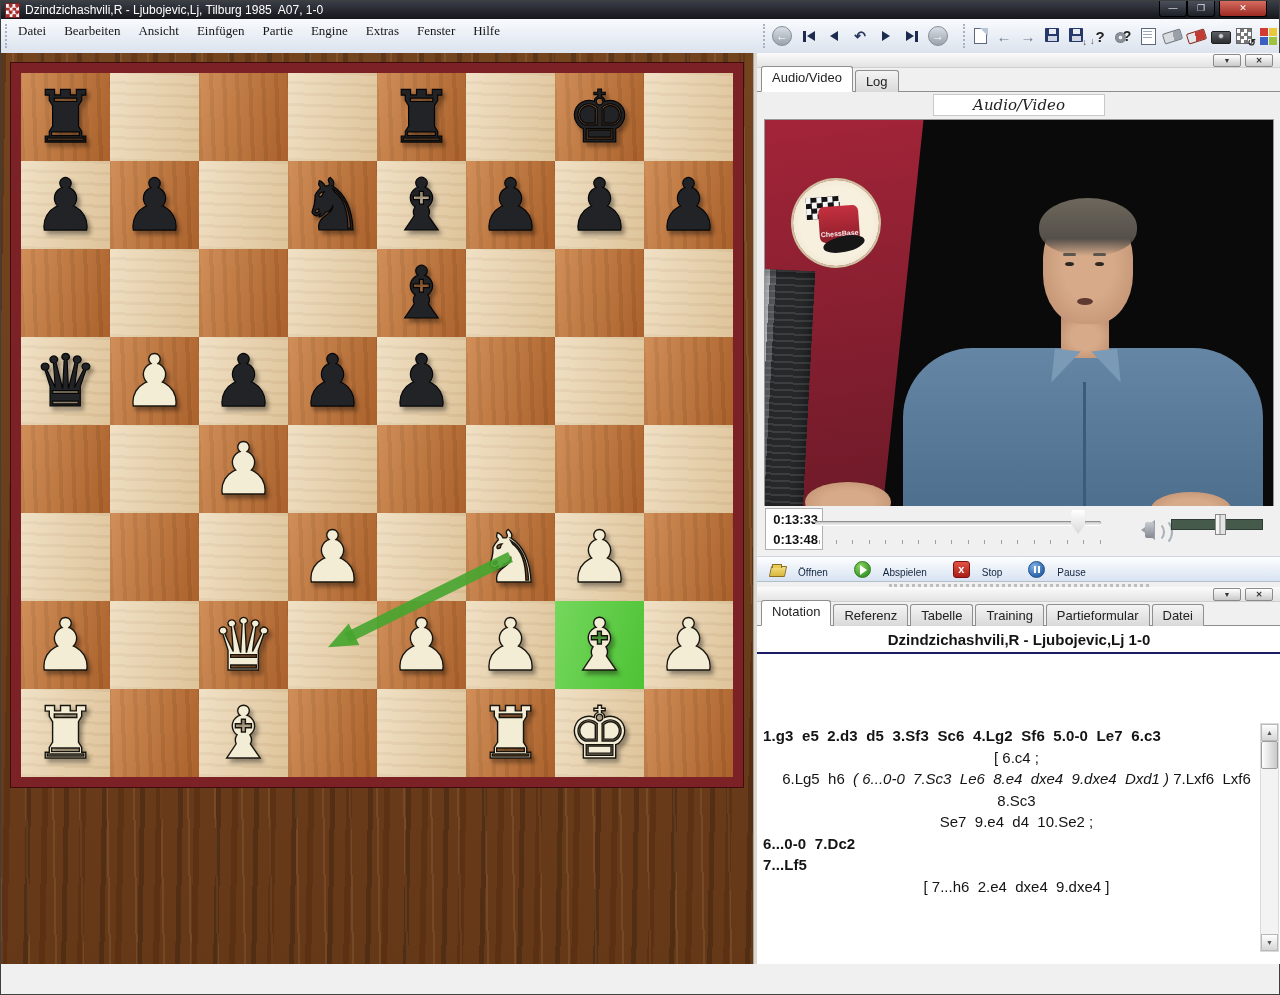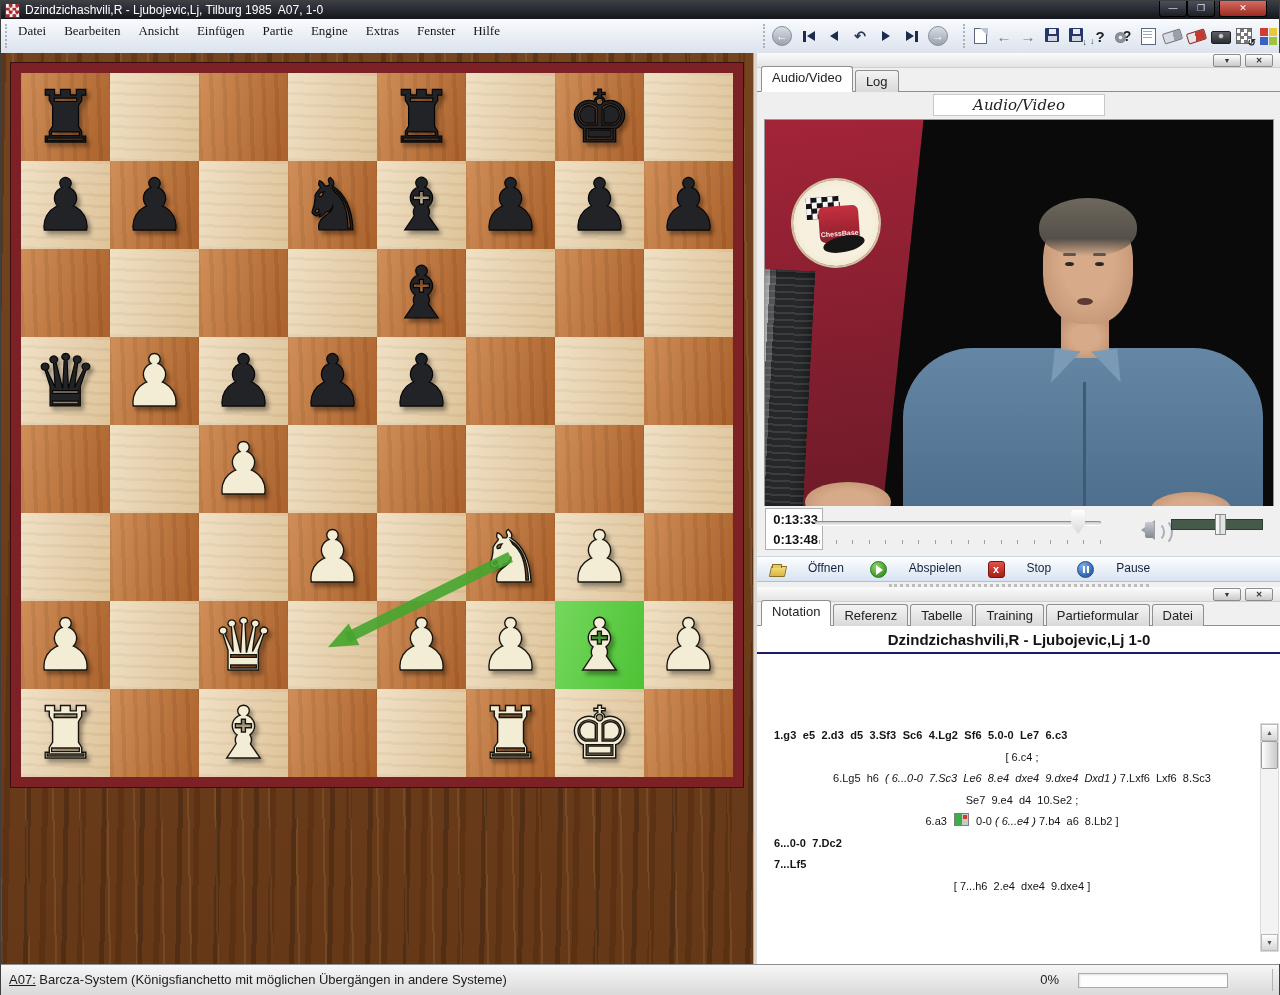--- a/index.html
+++ b/index.html
@@ -169,21 +169,21 @@
   #spk-body{position:absolute;left:16px;top:10px;width:9px;height:16px;background:linear-gradient(#c7ccd2,#84898f);border-radius:2px;}
   .wave{position:absolute;border:2px solid #aab0b8;border-left-color:transparent;border-top-color:transparent;
     border-bottom-color:transparent;border-radius:50%;}
   #wave1{left:18px;top:10px;width:14px;height:16px;} #wave2{left:20px;top:6px;width:20px;height:24px;}
   #volume{position:absolute;left:414px;top:13px;width:90px;height:9px;background:#465a4c;border:1px solid #2e3d33;}
   #vol-thumb{position:absolute;top:-6px;width:9px;height:19px;border:1px solid #888;
     background:linear-gradient(90deg,#f4f4f4 0 3px,#b9b9b9 3px 5px,#e3e3e3 5px);}
   #avbuttons{position:absolute;left:0;top:503px;width:100%;height:26px;
     background:linear-gradient(#fdfeff,#d8e3f2);border-top:1px solid #cdd4de;border-bottom:1px solid #b4bdca;
     display:flex;align-items:center;padding-left:12px;gap:26px;box-sizing:border-box;}
-  .avbtn{display:flex;align-items:flex-start;gap:22px;font-size:12px;color:#10233f;}
+  .avbtn{display:flex;align-items:flex-end;gap:12px;font-size:10px;color:#10233f;}
   .av-ic{position:relative;width:17px;height:17px;}
   .open-folder-icon::before{content:"";position:absolute;left:1px;top:5px;width:14px;height:9px;
     background:linear-gradient(#f3dd7a,#d8b83e);border:1px solid #8a7020;border-radius:1px;transform:skewX(-12deg);}
   .open-folder-icon::after{content:"";position:absolute;left:3px;top:3px;width:8px;height:3px;
     background:#e7cb58;border:1px solid #8a7020;border-bottom:none;}
   .play-icon::before{content:"";position:absolute;inset:0;border-radius:50%;
     background:radial-gradient(circle at 35% 30%,#8fd45f,#3e9a2d 70%);border:1px solid #2c7a1f;box-sizing:border-box;}
   .play-icon::after{content:"";position:absolute;left:6px;top:4px;width:0;height:0;
     border:5px solid transparent;border-left:7px solid #fff;}
   .stop-icon::before{content:"";position:absolute;inset:0;border-radius:3px;
@@ -197,21 +197,21 @@
   #splitter-dots{position:absolute;left:50%;top:531px;transform:translateX(-50%);width:260px;
     border-top:3px dotted #bdbdbd;}
 
   
   #notation{position:absolute;left:0;top:534px;width:100%;height:377px;background:#fff;}
   #game-title{margin-top:5px;text-align:center;font-size:15px;font-weight:bold;color:#141414;}
   #game-sub{text-align:center;font-size:14px;color:#141414;margin-top:2px;}
   #game-sub .eco{font-weight:bold;}
   #nav-hr{margin-top:4px;height:2px;background:#1c1c66;}
   #moves{position:absolute;left:0;top:136px;right:19px;bottom:12px;padding:2px 2px 0 6px;overflow:hidden;
-    font-size:11px;color:#141414;line-height:21.5px;margin-left:11px;}
+    font-size:15px;color:#141414;line-height:21.5px;}
   .mline{white-space:pre-wrap;}
   .mline.ind{padding-left:10px;text-align:center;}
   .seg-m{font-weight:bold;letter-spacing:.1px;}
   .seg-v{font-weight:normal;}
   .seg-i{font-style:italic;}
   .seg-h{font-style:italic;background:#000;color:#fff;padding:0 3px;}
   .media-icon{display:inline-block;width:13px;height:11px;border:1px solid #7e7e7e;vertical-align:-1px;
     background:linear-gradient(90deg,#3cae43 0 7px,#c9c9c9 7px);position:relative;margin:0 4px;}
   .media-icon::after{content:"";position:absolute;right:1px;top:1px;width:4px;height:4px;background:#d8372b;}
   #scrollbar{position:absolute;right:2px;top:136px;width:17px;bottom:12px;background:#f3f3f3;border:1px solid #dadada;}
@@ -560,35 +560,26 @@
           <div class="tab">Partieformular</div>
           <div class="tab">Datei</div>
         </div>
       <div id="game-title">Dzindzichashvili,R - Ljubojevic,Lj  1-0</div>
       <div id="nav-hr"></div>
       <div id="moves">
           <div class="mline"><span class="seg-m">1.g3  e5  2.d3  d5  3.Sf3  Sc6  4.Lg2  Sf6  5.0-0  Le7  6.c3</span></div>
           <div class="mline ind"><span class="seg-v">[ 6.c4 ;</span></div>
           <div class="mline ind"><span class="seg-v">6.Lg5  h6  </span><span class="seg-i">( 6...0-0  7.Sc3  Le6  8.e4  dxe4  9.dxe4  Dxd1 ) </span><span class="seg-v">7.Lxf6  Lxf6  8.Sc3</span></div>
           <div class="mline ind"><span class="seg-v">Se7  9.e4  d4  10.Se2 ;</span></div>
-          <div class="mline ind"><span class="seg-v">6.a3 </span><span class="media-icon"></span><span class="seg-v"> 0-0 </span><span class="seg-i">( 6...e4 ) </span><span class="seg-v">7.b4  a6  8.Lb2 ]</span></div>
           <div class="mline"><span class="seg-m">6...0-0  7.Dc2</span></div>
           <div class="mline"><span class="seg-m">7...Lf5</span></div>
           <div class="mline ind"><span class="seg-v">[ 7...h6  2.e4  dxe4  9.dxe4 ]</span></div>
         </div>
       <div id="scrollbar">
         <div class="sb-btn" id="sb-up">▲</div>
         <div id="sb-thumb"></div>
         <div class="sb-btn" id="sb-down">▼</div>
       </div>
     </div>
   </div>
 
-  <div id="statusbar">
-    <div id="status-text">
-      <span class="eco">A07:</span><span> Barcza-System (Königsfianchetto mit möglichen Übergängen in andere Systeme)</span>
-    </div>
-    <div id="status-pct">0%</div>
-    <div id="status-progress"></div>
-    <div id="status-sep"></div>
-  </div>
 
 </div>
 
 </body></html>

